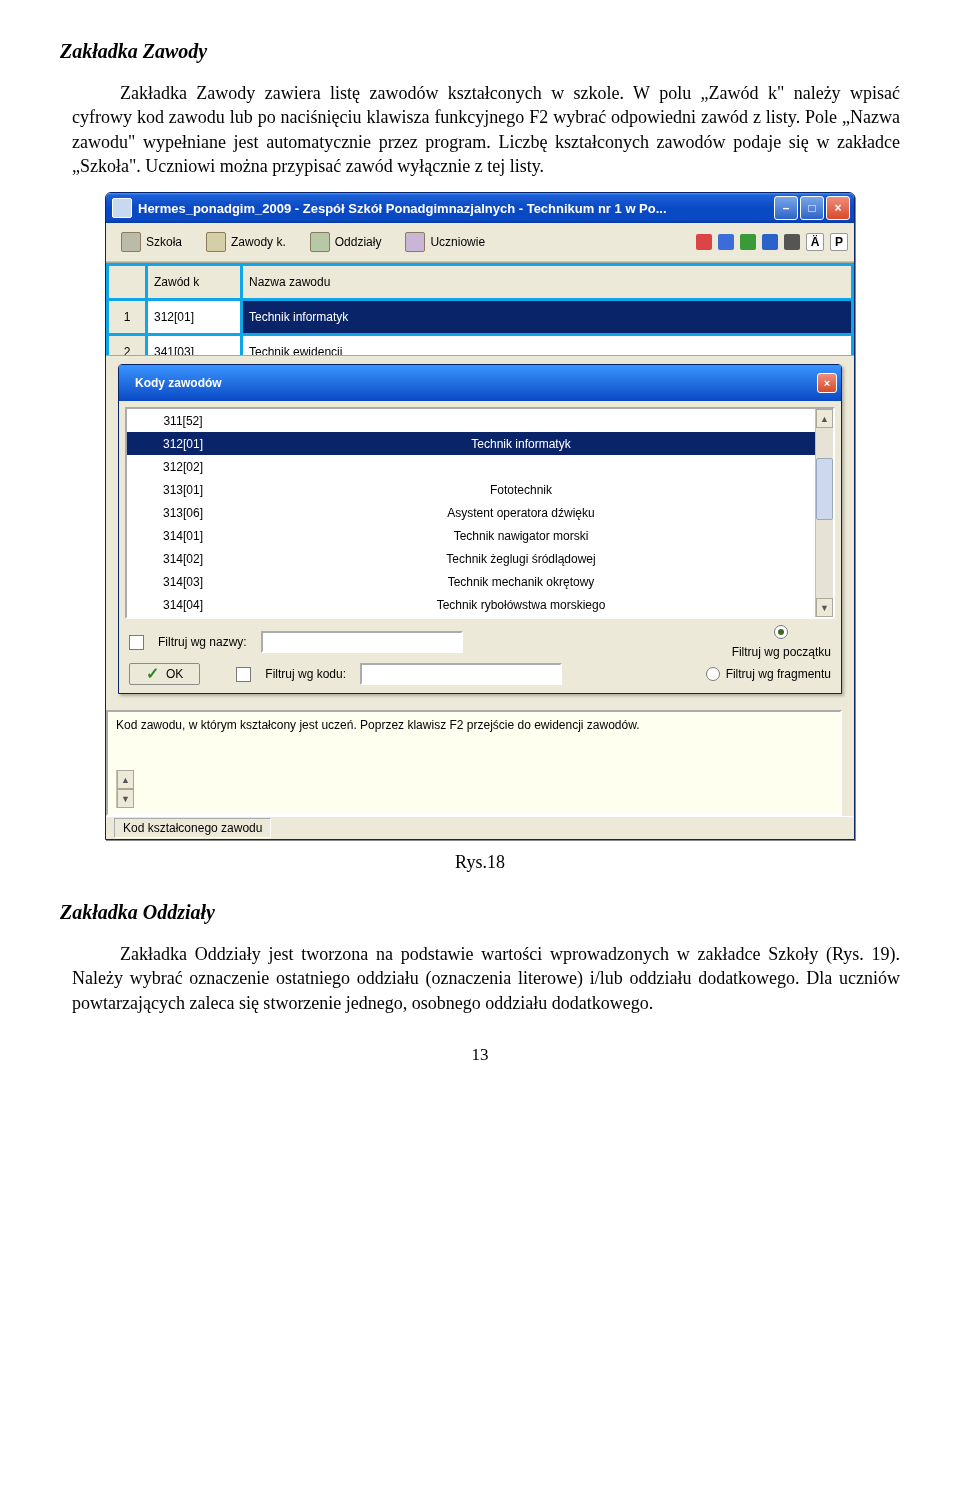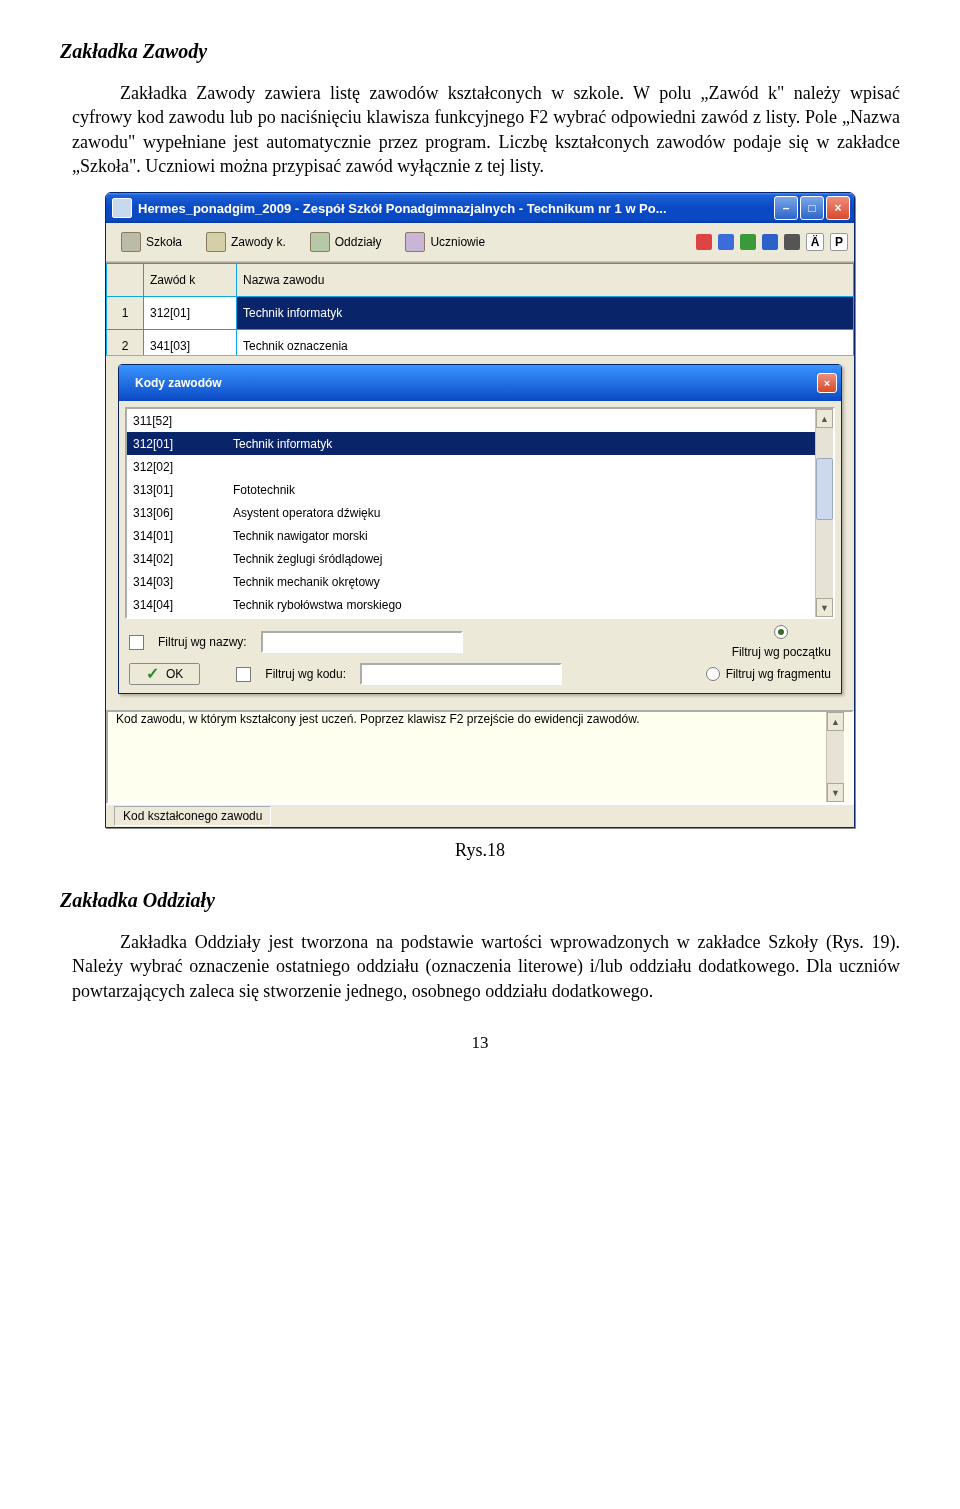--- a/index.html
+++ b/index.html
@@ -118,21 +118,21 @@
     border-top:1px solid #aca899;
     border-bottom:1px solid #aca899;
     overflow:hidden;
   }
   table.grid {
     border-collapse: collapse;
     width: 100%;
     font-size: 12px;
   }
   table.grid th, table.grid td {
-    border: 1px solid #0ea5e9;
+    border: 3px solid #0ea5e9;
     padding: 7px 6px;
     text-align: left;
     background: #fff;
     height: 18px;
   }
   table.grid th {
     background: #ece9d8;
     font-weight: normal;
   }
   table.grid th.rowhead, table.grid td.rowhead {
@@ -166,20 +166,21 @@
     border:1px solid #fff; border-radius:3px;
     color:#fff; display:flex;align-items:center;justify-content:center;
     font-size:11px; font-weight:bold; cursor:pointer;
   }
   .dlg-body { padding: 6px; }
   .listbox {
     border:2px inset #fff;
     background:#fff;
     height: 208px;
     display:flex;
+    text-align:center;
   }
   .list-items { flex:1; overflow:hidden; }
   .lrow { display:flex; padding:2px 6px; font-size:12px; height:19px; align-items:center; }
   .lrow:nth-child(odd){}
   .lrow.sel { background:#0a246a; color:#fff; }
   .lrow .c1 { width:100px; }
   .lrow .c2 { flex:1; }
   .vscroll {
     width:17px;
     background:#e6e3d6;
@@ -210,27 +211,28 @@
     padding:3px 16px;
     border:1px solid #8a8a8a;
     background:#ece9d8;
     border-radius:2px;
     cursor:pointer;
     font-size:12px;
   }
   .okbtn .okico { width:14px;height:14px; color:#2a8a2a; font-weight:bold; font-size:16px; line-height:14px; }
 
   .hintbox {
-    margin: 16px 0 0 0;
+    margin: 16px 12px 0 0;
     border:2px inset #fff;
     background: #fffff0;
     height: 90px;
-    padding:0 8px;
+    padding:6px 8px;
     font-size:12px;
     display:flex;
+    flex-direction:column;
   }
   .hintbox .ht { flex:1; }
   .hintbox .vscroll { border-left:1px solid #c5c2b2; }
 
   .statusbar {
     border-top:1px solid #fff;
     background:#ece9d8;
     height:22px;
     display:flex; align-items:center;
     padding:0 8px;
@@ -295,21 +297,21 @@
           <th>Nazwa zawodu</th>
         </tr>
         <tr class="sel">
           <td class="rowhead">1</td>
           <td class="cell code" style="background:#fff;color:#000">312[01]</td>
           <td class="cell">Technik informatyk</td>
         </tr>
         <tr>
           <td class="rowhead">2</td>
           <td class="code">341[03]</td>
-          <td>Technik oznaczenia</td>
+          <td>Technik ewidencji</td>
         </tr>
       </tbody>
         </table>
     </div>
 
     <div class="dialog">
       <div class="dlg-title">
         <span class="t">Kody zawodów</span>
         <div class="dlg-close">×</div>
       </div>

